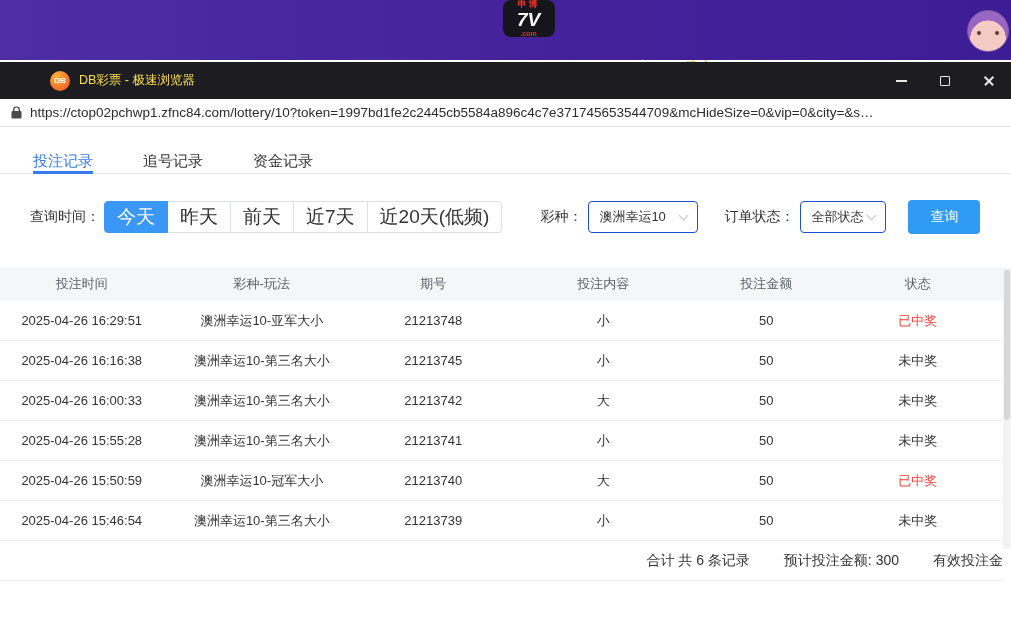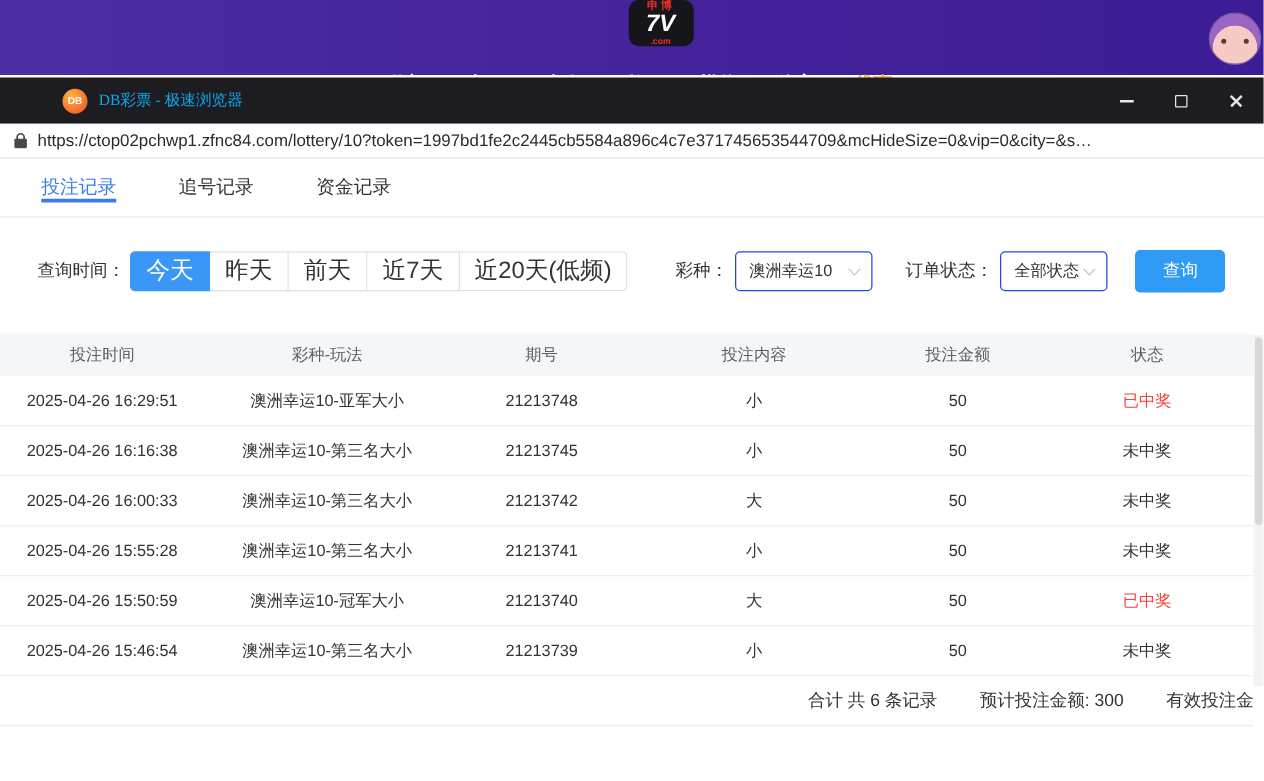--- a/index.html
+++ b/index.html
@@ -26,41 +26,41 @@
     border:1px solid #7d5aa8; cursor:pointer; overflow:hidden; }
   .avatar::before { content:""; position:absolute; left:9px; top:20px; width:4px; height:4px;
     border-radius:50%; background:#5a3b2e; box-shadow:18px 0 0 #5a3b2e; }
 
   
   .browser-bar { position:absolute; top:62px; left:0; right:0; height:37px; background:#1d1d21;
     display:flex; align-items:center;padding-left:40px; }
   .app-icon { margin-left:10px; width:20px; height:20px; border-radius:50%;
     background:radial-gradient(circle at 35% 30%, #ffb23e, #f04e23);
     color:#fff; font-size:8px; font-weight:bold; display:flex; align-items:center; justify-content:center; }
-  .browser-title { color:#0ea5e9; font-size:12.5px; margin-left:9px;font-family:Liberation Serif, serif; }
+  .browser-title { color:#fde047; font-size:12.5px; margin-left:9px; }
   .win-controls { margin-left:auto; display:flex; height:100%; }
   .win-btn { width:44px; height:100%; display:flex; align-items:center; justify-content:center; cursor:pointer; }
   .icon-min { width:11px; height:2px; background:#e8e8e8; }
   .icon-max { width:10px; height:10px; border:1.5px solid #e8e8e8; border-radius:1px; }
   .icon-close { position:relative; width:12px; height:12px; }
   .icon-close::before, .icon-close::after { content:""; position:absolute; left:0; top:5px;
     width:12px; height:1.6px; background:#e8e8e8; }
   .icon-close::before { transform:rotate(45deg); }
   .icon-close::after { transform:rotate(-45deg); }
 
   
   .url-bar { position:absolute; top:99px; left:0; right:0; height:28px; background:#fff;
     border-bottom:1px solid #e4e4e4; display:flex; align-items:center; cursor:text; }
   .lock-icon { margin-left:11px; flex:0 0 auto; display:flex; }
   .url-text { margin-left:8px; font-size:13.5px; color:#2b2b2b; white-space:nowrap; overflow:hidden; }
 
   
   .content { position:absolute; top:127px; left:0; right:0; bottom:0; background:#fff; }
 
-  .tabs-row { display:flex; padding-left:33px; height:47px; align-items:center;
+  .tabs-row { display:flex; padding-left:33px; height:47px; align-items:flex-end;
     border-bottom:1px solid #ececec; gap:50px; }
   .tab { font-size:15px; color:#333; display:flex; align-items:center; cursor:pointer;
     border-bottom:3px solid transparent; margin-bottom:-1px; }
   .tab.active { color:#3a7cf0; border-bottom-color:#3a7cf0; }
 
   .filters { display:flex; align-items:center; margin:26px 0 0 30px; height:34px;
     font-size:14px; color:#333; }
   .flabel { flex:0 0 auto; }
   .btn-group { display:flex; margin-left:4px; }
   .btn-group .opt { border:1px solid #dcdfe6; border-left:none; padding:0 12px; height:32px;

